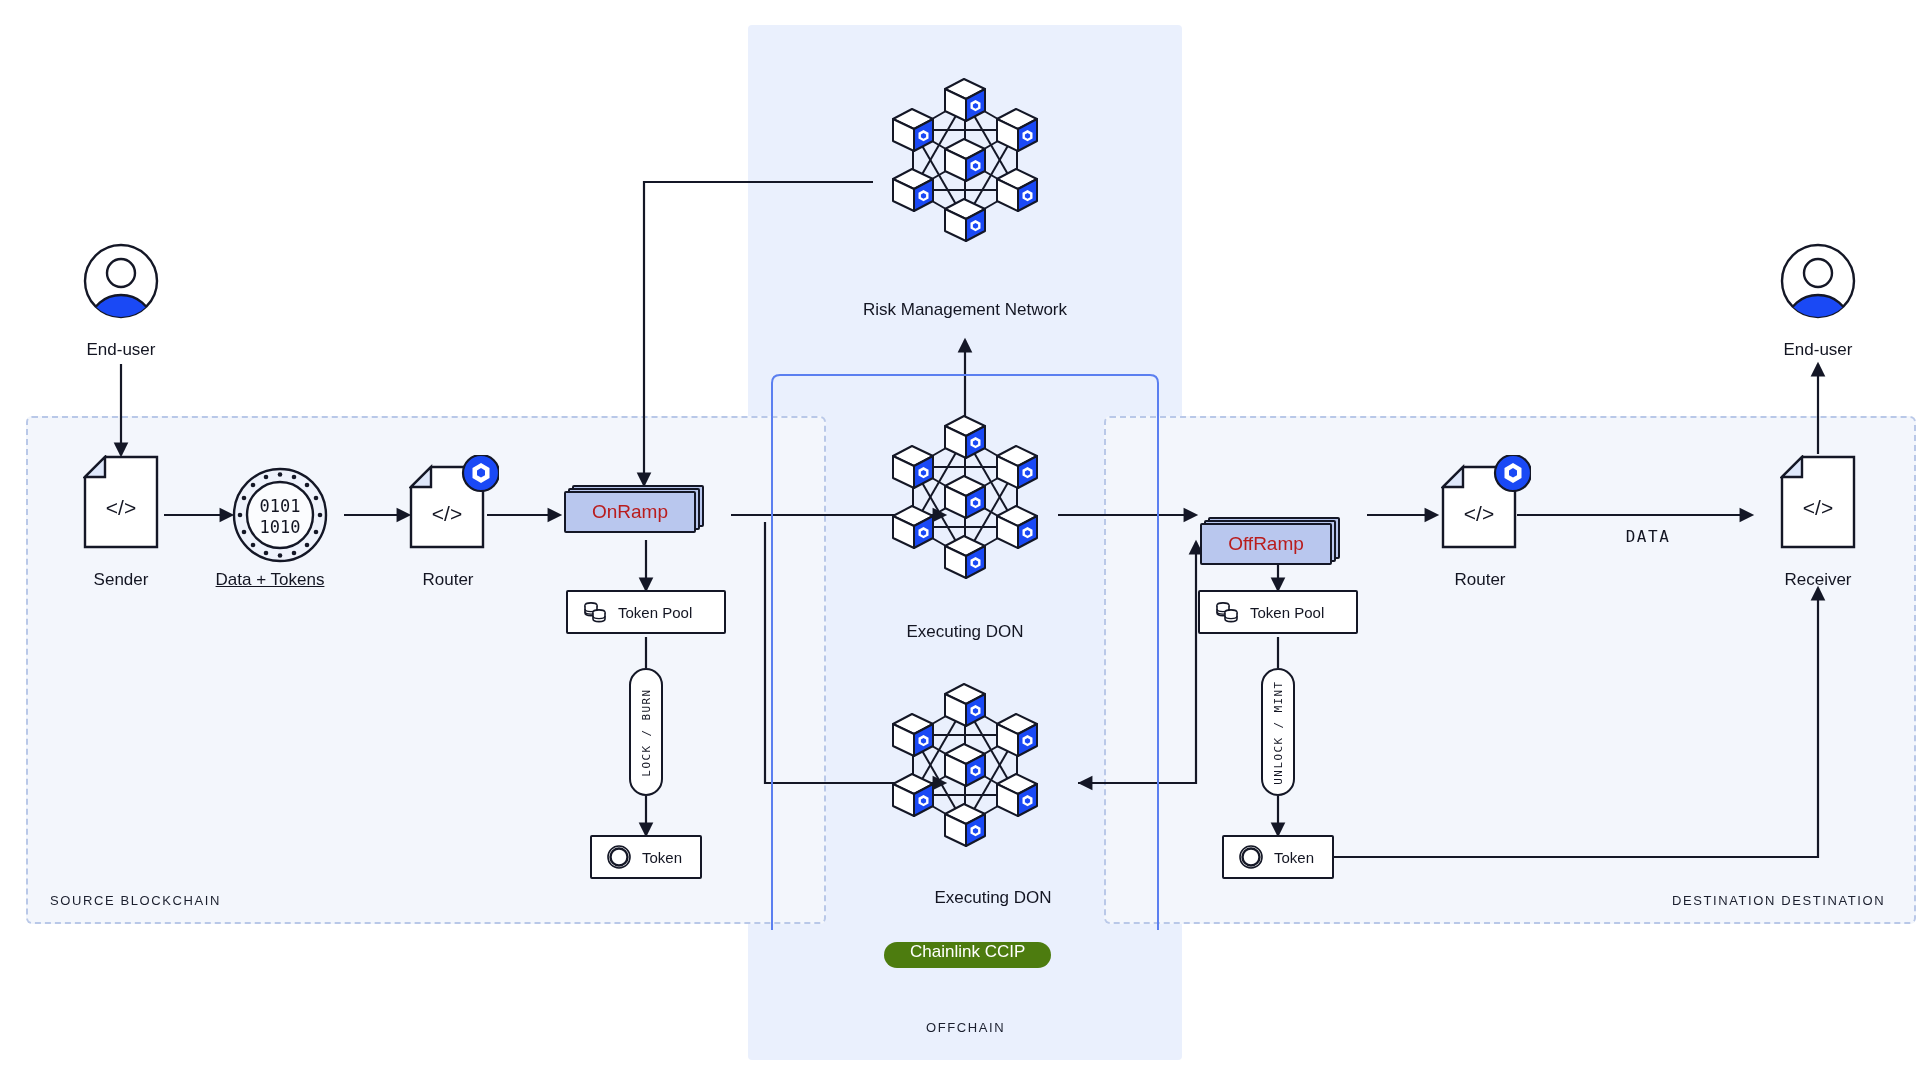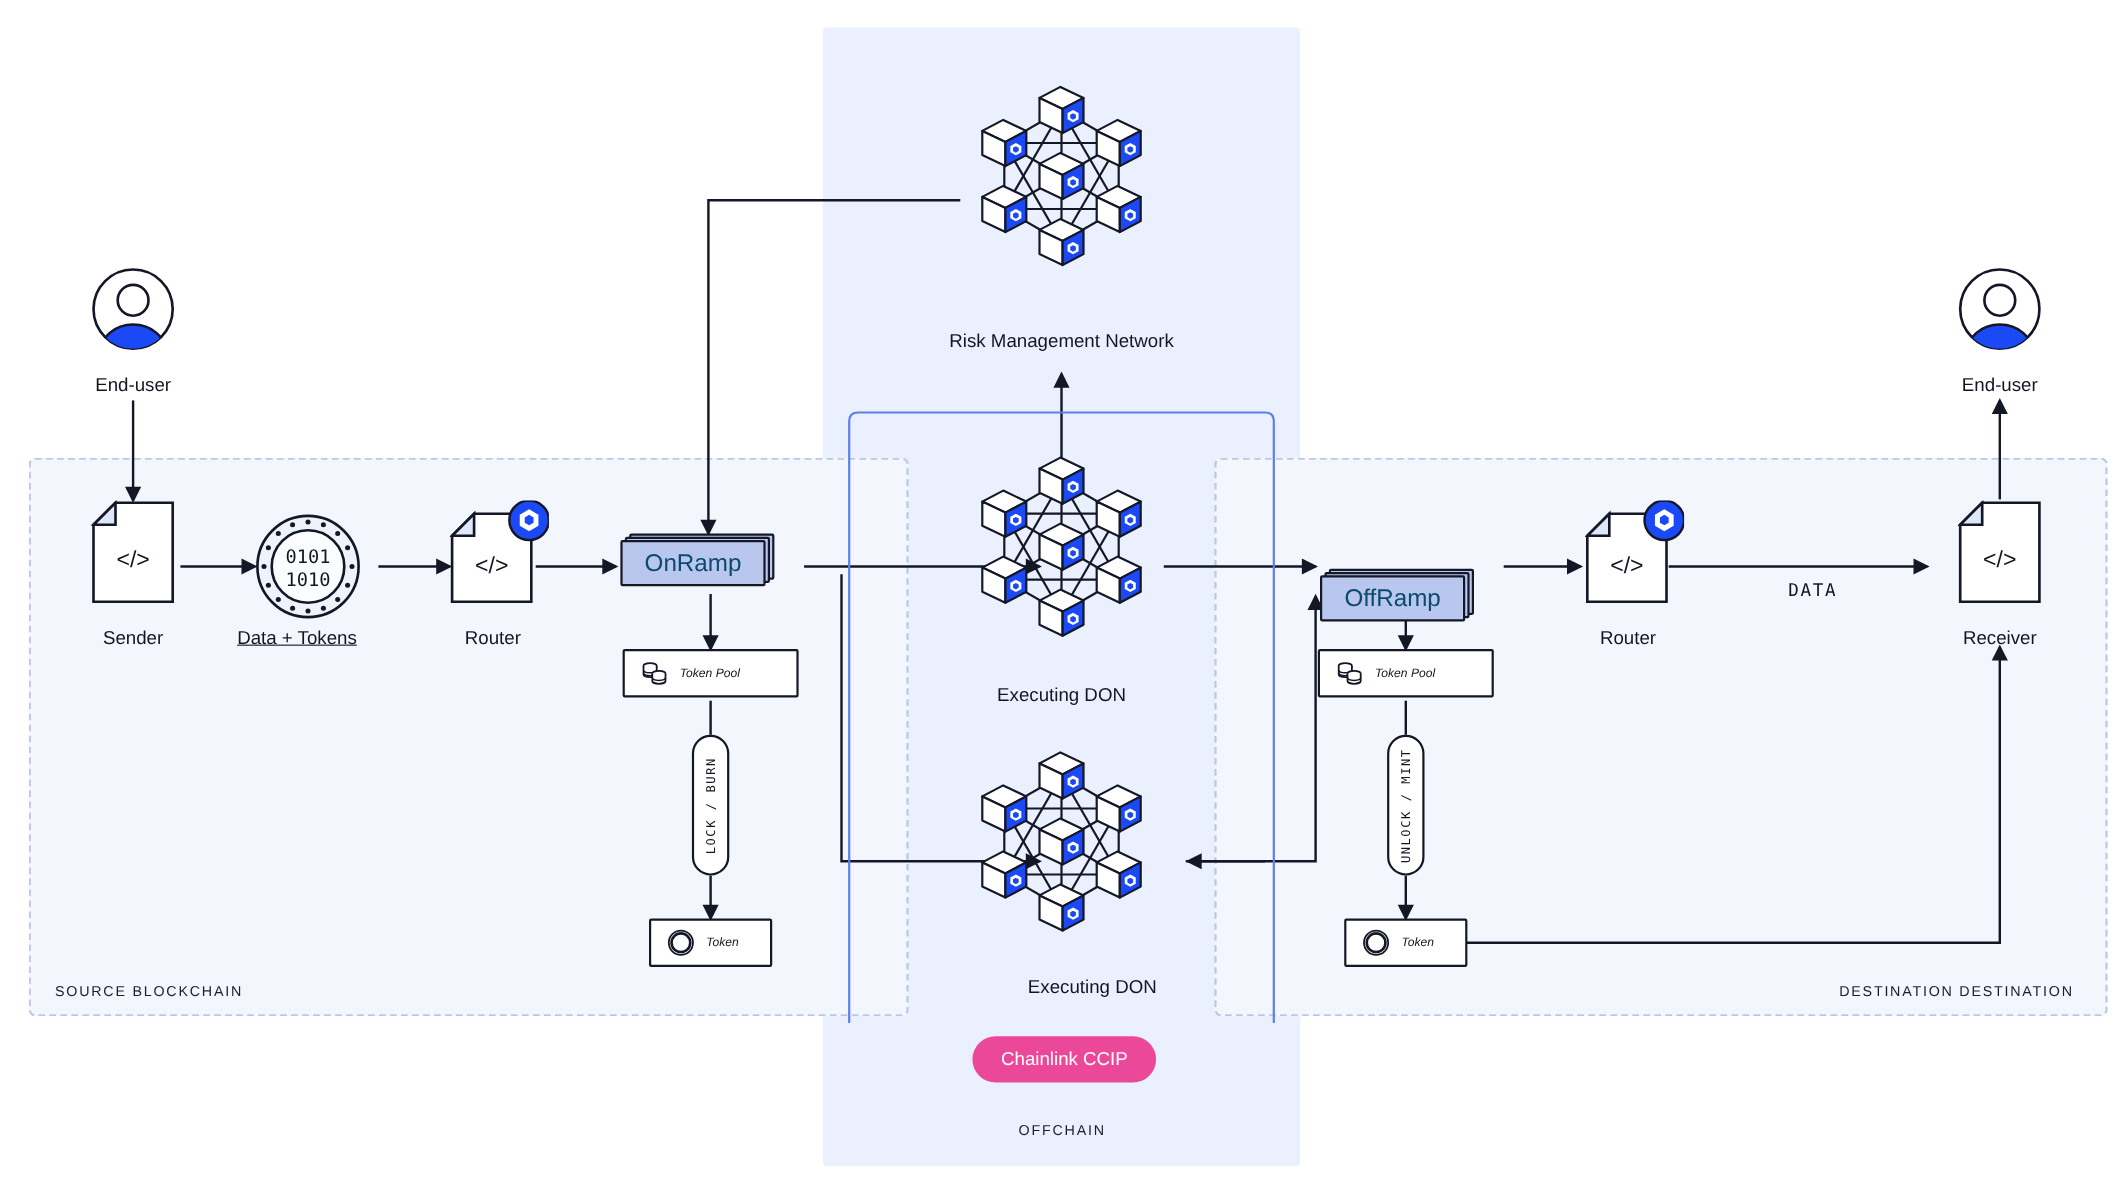--- a/index.html
+++ b/index.html
@@ -65,34 +65,34 @@
   .ramp .layer {
     position:absolute;
     border:2px solid #141726;
     background:#b9c7ee;
     border-radius:2px;
   }
   .ramp .l3 { left:8px;  top:0px;  width:132px; height:42px; }
   .ramp .l2 { left:4px;  top:3px;  width:132px; height:42px; }
   .ramp .l1 { left:0px;  top:6px;  width:132px; height:42px; display:flex; align-items:center; justify-content:center; }
   .ramp .ramp-text {
-    font-size:22px; color:#0c4a6e; white-space:nowrap;
+    font-size:19px; color:#b91c1c; white-space:nowrap;
   }
 
   
   .boxnode {
     position:absolute;
     height:44px;
     border:2px solid #141726;
     background:#ffffff;
     display:flex; align-items:center;
     gap:10px; padding-left:14px;
     border-radius:2px;
   }
-  .boxnode .box-text { font-size:11px; color:#131522; white-space:nowrap;font-style:italic; }
+  .boxnode .box-text { font-size:15px; color:#131522; white-space:nowrap; }
 
   
   .capsule {
     position:absolute;
     width:34px; height:128px;
     border:2px solid #141726;
     border-radius:18px;
     background:#ffffff;
     display:flex; align-items:center; justify-content:center;
   }
@@ -103,25 +103,25 @@
     white-space:nowrap;
     color:#131522;
   }
 
   
   .cluster { position:absolute; width:160px; height:170px; }
 
   
   .ccip-pill {
     position:absolute;
-    background:#ec4899;
+    background:#4d7c0f;
     color:#ffffff;
     border-radius:22px;
-    height:42px;
-    display:flex; align-items:center; justify-content:center;
+    height:26px;
+    display:flex; justify-content:center;
     padding:0 26px;
     font-size:17px;
     white-space:nowrap;
     z-index:6;
   }
 
   
   .edge-label {
     position:absolute;
     font-family:"DejaVu Sans Mono","Liberation Mono",monospace;

